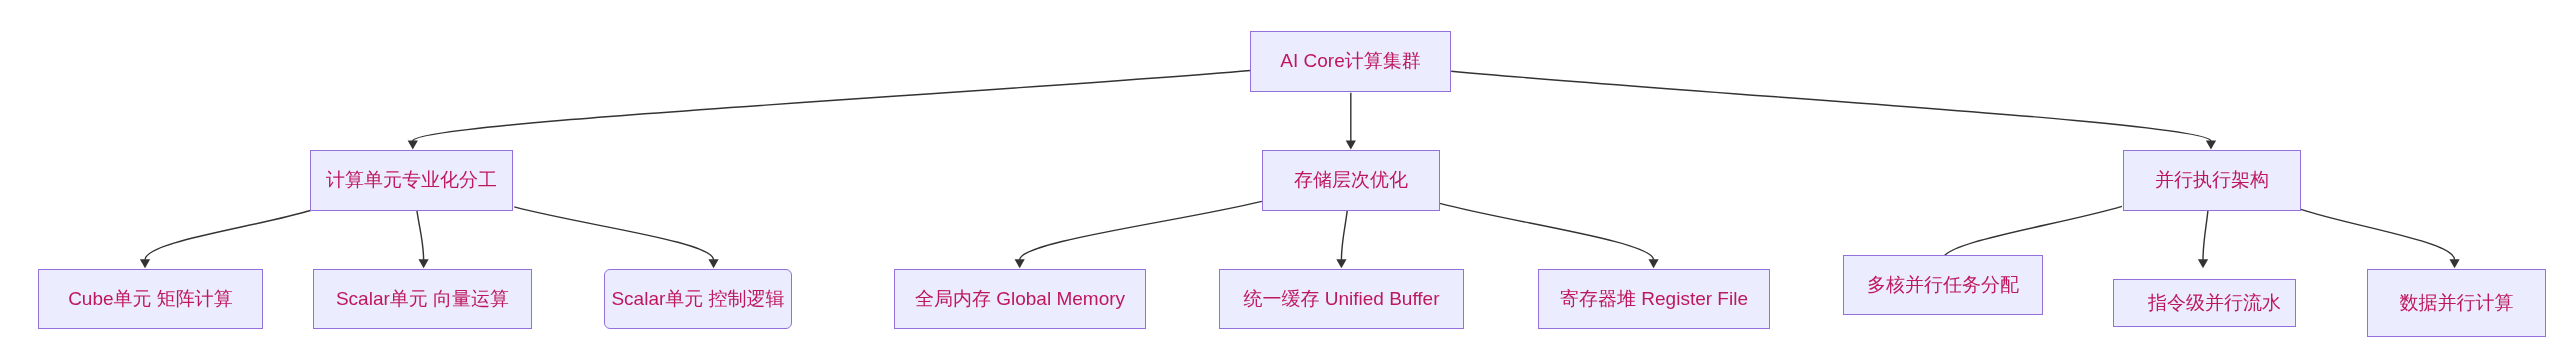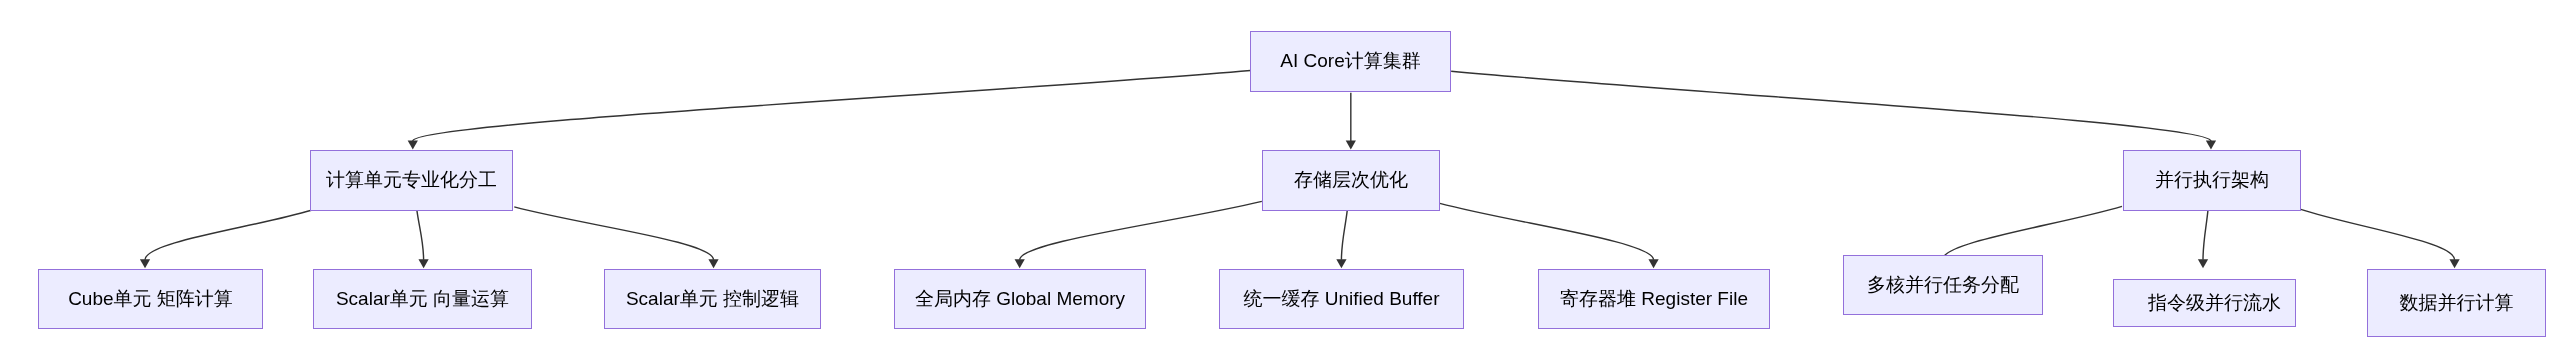--- a/index.html
+++ b/index.html
@@ -19,21 +19,21 @@
     position: absolute;
     left: 0;
     top: 0;
     pointer-events: none;
   }
   .node {
     position: absolute;
     box-sizing: border-box;
     background: #ECECFF;
     border: 1.1px solid #9370DB;
-    color: #000000;
+    color: #be185d;
     display: flex;
     align-items: center;
     justify-content: center;
     text-align: left;
     font-size: 19px;
     line-height: 1.2;
     white-space: nowrap;
   }
   .node .label {
     padding: 0 6.8px;
@@ -81,21 +81,21 @@
   </div>
   <div class="node" style="left: 2123px; top: 150px; width: 178px; height: 61px;">
     <span class="label">并行执行架构</span>
   </div>
   <div class="node" style="left: 31px; top: 269px; width: 225px; height: 60px; margin-left: 7px;">
     <span class="label">Cube单元 矩阵计算</span>
   </div>
   <div class="node" style="left: 313px; top: 269px; width: 219px; height: 60px;">
     <span class="label">Scalar单元 向量运算</span>
   </div>
-  <div class="node" style="left: 604px; top: 269px; width: 217px; height: 60px;">
+  <div class="node" style="left: 604px; top: 269px; width: 188px; height: 60px; border-radius: 6px;">
     <span class="label">Scalar单元 控制逻辑</span>
   </div>
   <div class="node" style="left: 894px; top: 269px; width: 252px; height: 60px;">
     <span class="label">全局内存 Global Memory</span>
   </div>
   <div class="node" style="left: 1219px; top: 269px; width: 245px; height: 60px;">
     <span class="label">统一缓存 Unified Buffer</span>
   </div>
   <div class="node" style="left: 1538px; top: 269px; width: 232px; height: 60px;">
     <span class="label">寄存器堆 Register File</span>

